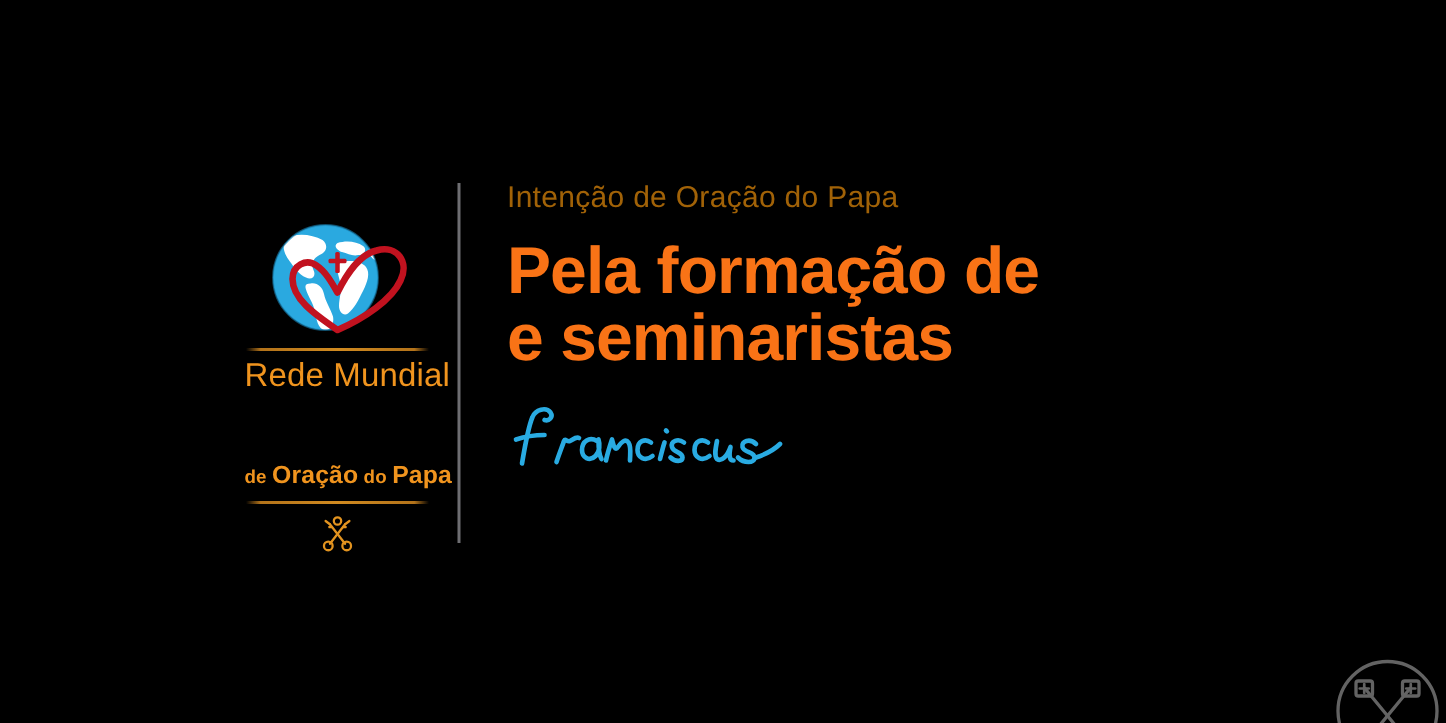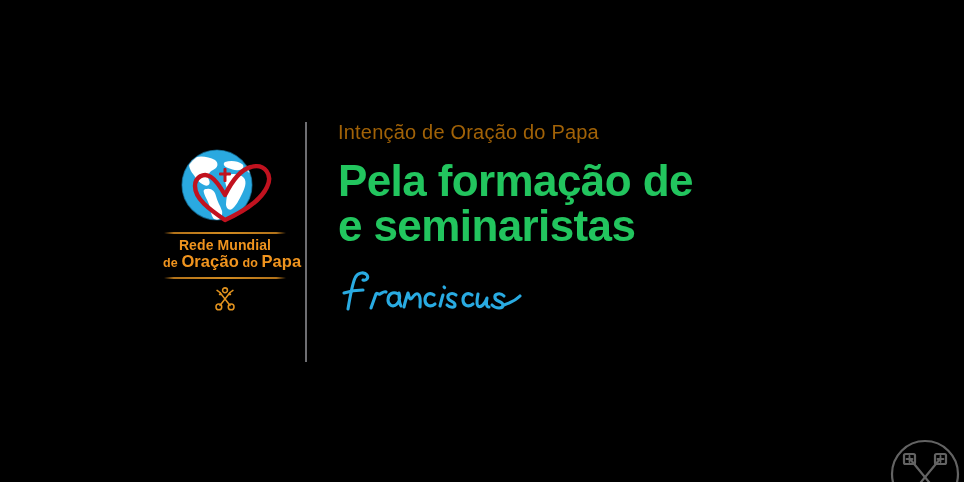--- a/index.html
+++ b/index.html
@@ -58,30 +58,31 @@
     margin-top: 4px;
   }
 
   .logo-text {
     color: #f0941e;
     line-height: 1.06;
     padding: 4px 0 3px 0;
     letter-spacing: 0.1px;
   }
   .logo-line-1 {
-    font-size: 14px;
-    font-weight: bold;
+    font-size: 22px;
+    font-weight: normal;
     display: block;
     white-space: nowrap;
   }
   .logo-line-2 {
     font-size: 16.5px;
     font-weight: bold;
     display: block;
     white-space: nowrap;
+    margin-top: 48px;
   }
   .logo-line-2 .sm {
     font-size: 12.5px;
   }
 
   .keys-emblem {
     margin: 7px auto 0 auto;
     width: 30px;
     height: 26px;
   }
@@ -108,21 +109,21 @@
     color: #a16207;
     font-size: 20px;
     font-weight: normal;
     letter-spacing: 0.2px;
     line-height: 1.2;
     margin: 0;
     padding: 0;
   }
 
   .headline {
-    color: #22c55e;
+    color: #f97316;
     font-size: 44px;
     font-weight: bold;
     line-height: 1.02;
     letter-spacing: -0.6px;
     margin: 15px 0 0 0;
     padding: 0;
   }
   .headline span {
     display: block;
   }

